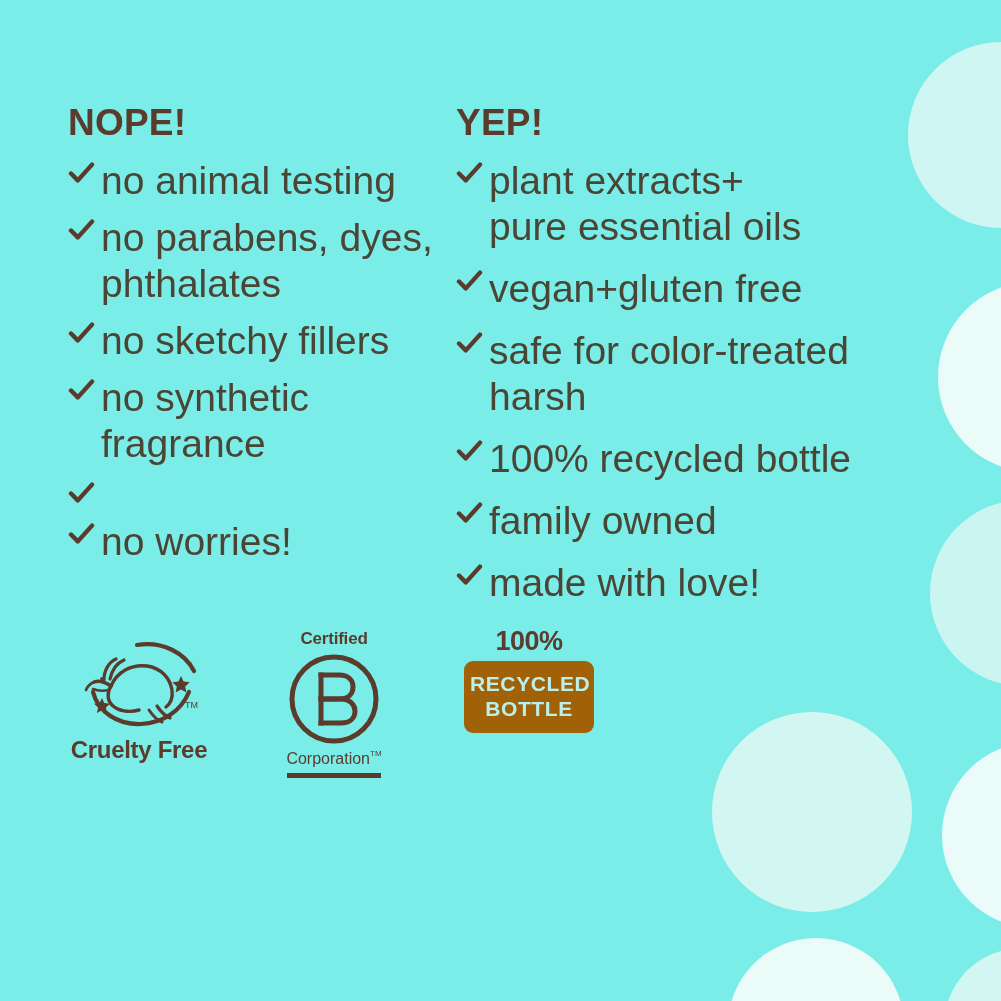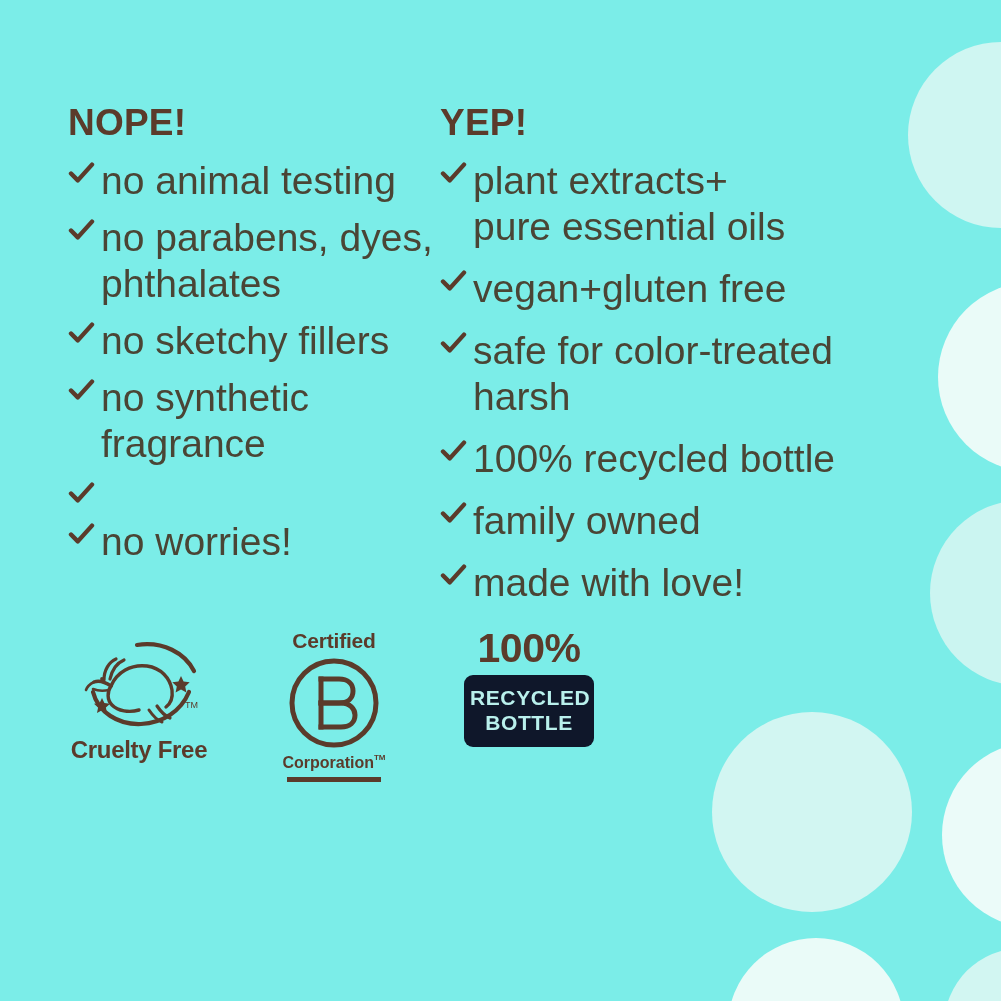--- a/index.html
+++ b/index.html
@@ -41,21 +41,21 @@
     position: absolute;
     left: 0; top: 0;
     width: 1001px;
   }
 
   .col {
     position: absolute;
     top: 104px;
   }
   .col-nope { left: 68px;  width: 370px; }
-  .col-yep  { left: 440px; width: 470px; }
+  .col-yep  { left: 456px; width: 470px; }
 
   .col-title {
     font-size: 37px;
     font-weight: bold;
     color: #5B3B2B;
     letter-spacing: 0.2px;
     line-height: 1;
     margin: 0 0 17px 0;
   }
 
@@ -111,33 +111,33 @@
     font-size: 24px;
     font-weight: bold;
     color: #5B3B2B;
     letter-spacing: -0.3px;
     line-height: 1;
   }
 
   
   .badge-bcorp { left: 278px; top: 10px; width: 112px; text-align: center; }
   .bcorp-top {
-    font-size: 21px;
+    font-size: 17px;
     font-weight: bold;
     color: #5B3B2B;
     letter-spacing: -0.2px;
     line-height: 1;
     margin-bottom: 4px;
   }
   .bcorp-mark { width: 96px; height: 96px; margin: 0 auto; color: #5B3B2B; }
   .bcorp-mark svg { display: block; width: 100%; height: 100%; }
   .bcorp-bottom-wrap { position: relative; margin-top: 3px; }
   .bcorp-bottom {
     font-size: 16px;
-    font-weight: bold;
+    font-weight: normal;
     color: #5B3B2B;
     letter-spacing: 0px;
     line-height: 1;
     display: inline-block;
     position: relative;
   }
   .bcorp-tm {
     font-size: 8px;
     vertical-align: super;
     position: relative;
@@ -146,30 +146,30 @@
   .bcorp-rule {
     width: 94px;
     height: 5px;
     background: #5B3B2B;
     margin: 5px auto 0 auto;
   }
 
   
   .badge-recycled { left: 464px; top: 8px; width: 130px; }
   .recycled-pct {
-    font-size: 41px;
+    font-size: 27px;
     font-weight: bold;
     color: #5B3B2B;
     letter-spacing: -0.5px;
     line-height: 1;
     text-align: center;
     margin-bottom: 6px;
   }
   .recycled-box {
-    background: #0f172a;
+    background: #a16207;
     border-radius: 9px;
     padding: 10px 6px 12px 6px;
     text-align: center;
   }
   .recycled-line {
     color: #B9F0EC;
     font-size: 21px;
     font-weight: bold;
     letter-spacing: 0.6px;
     line-height: 1.2;

